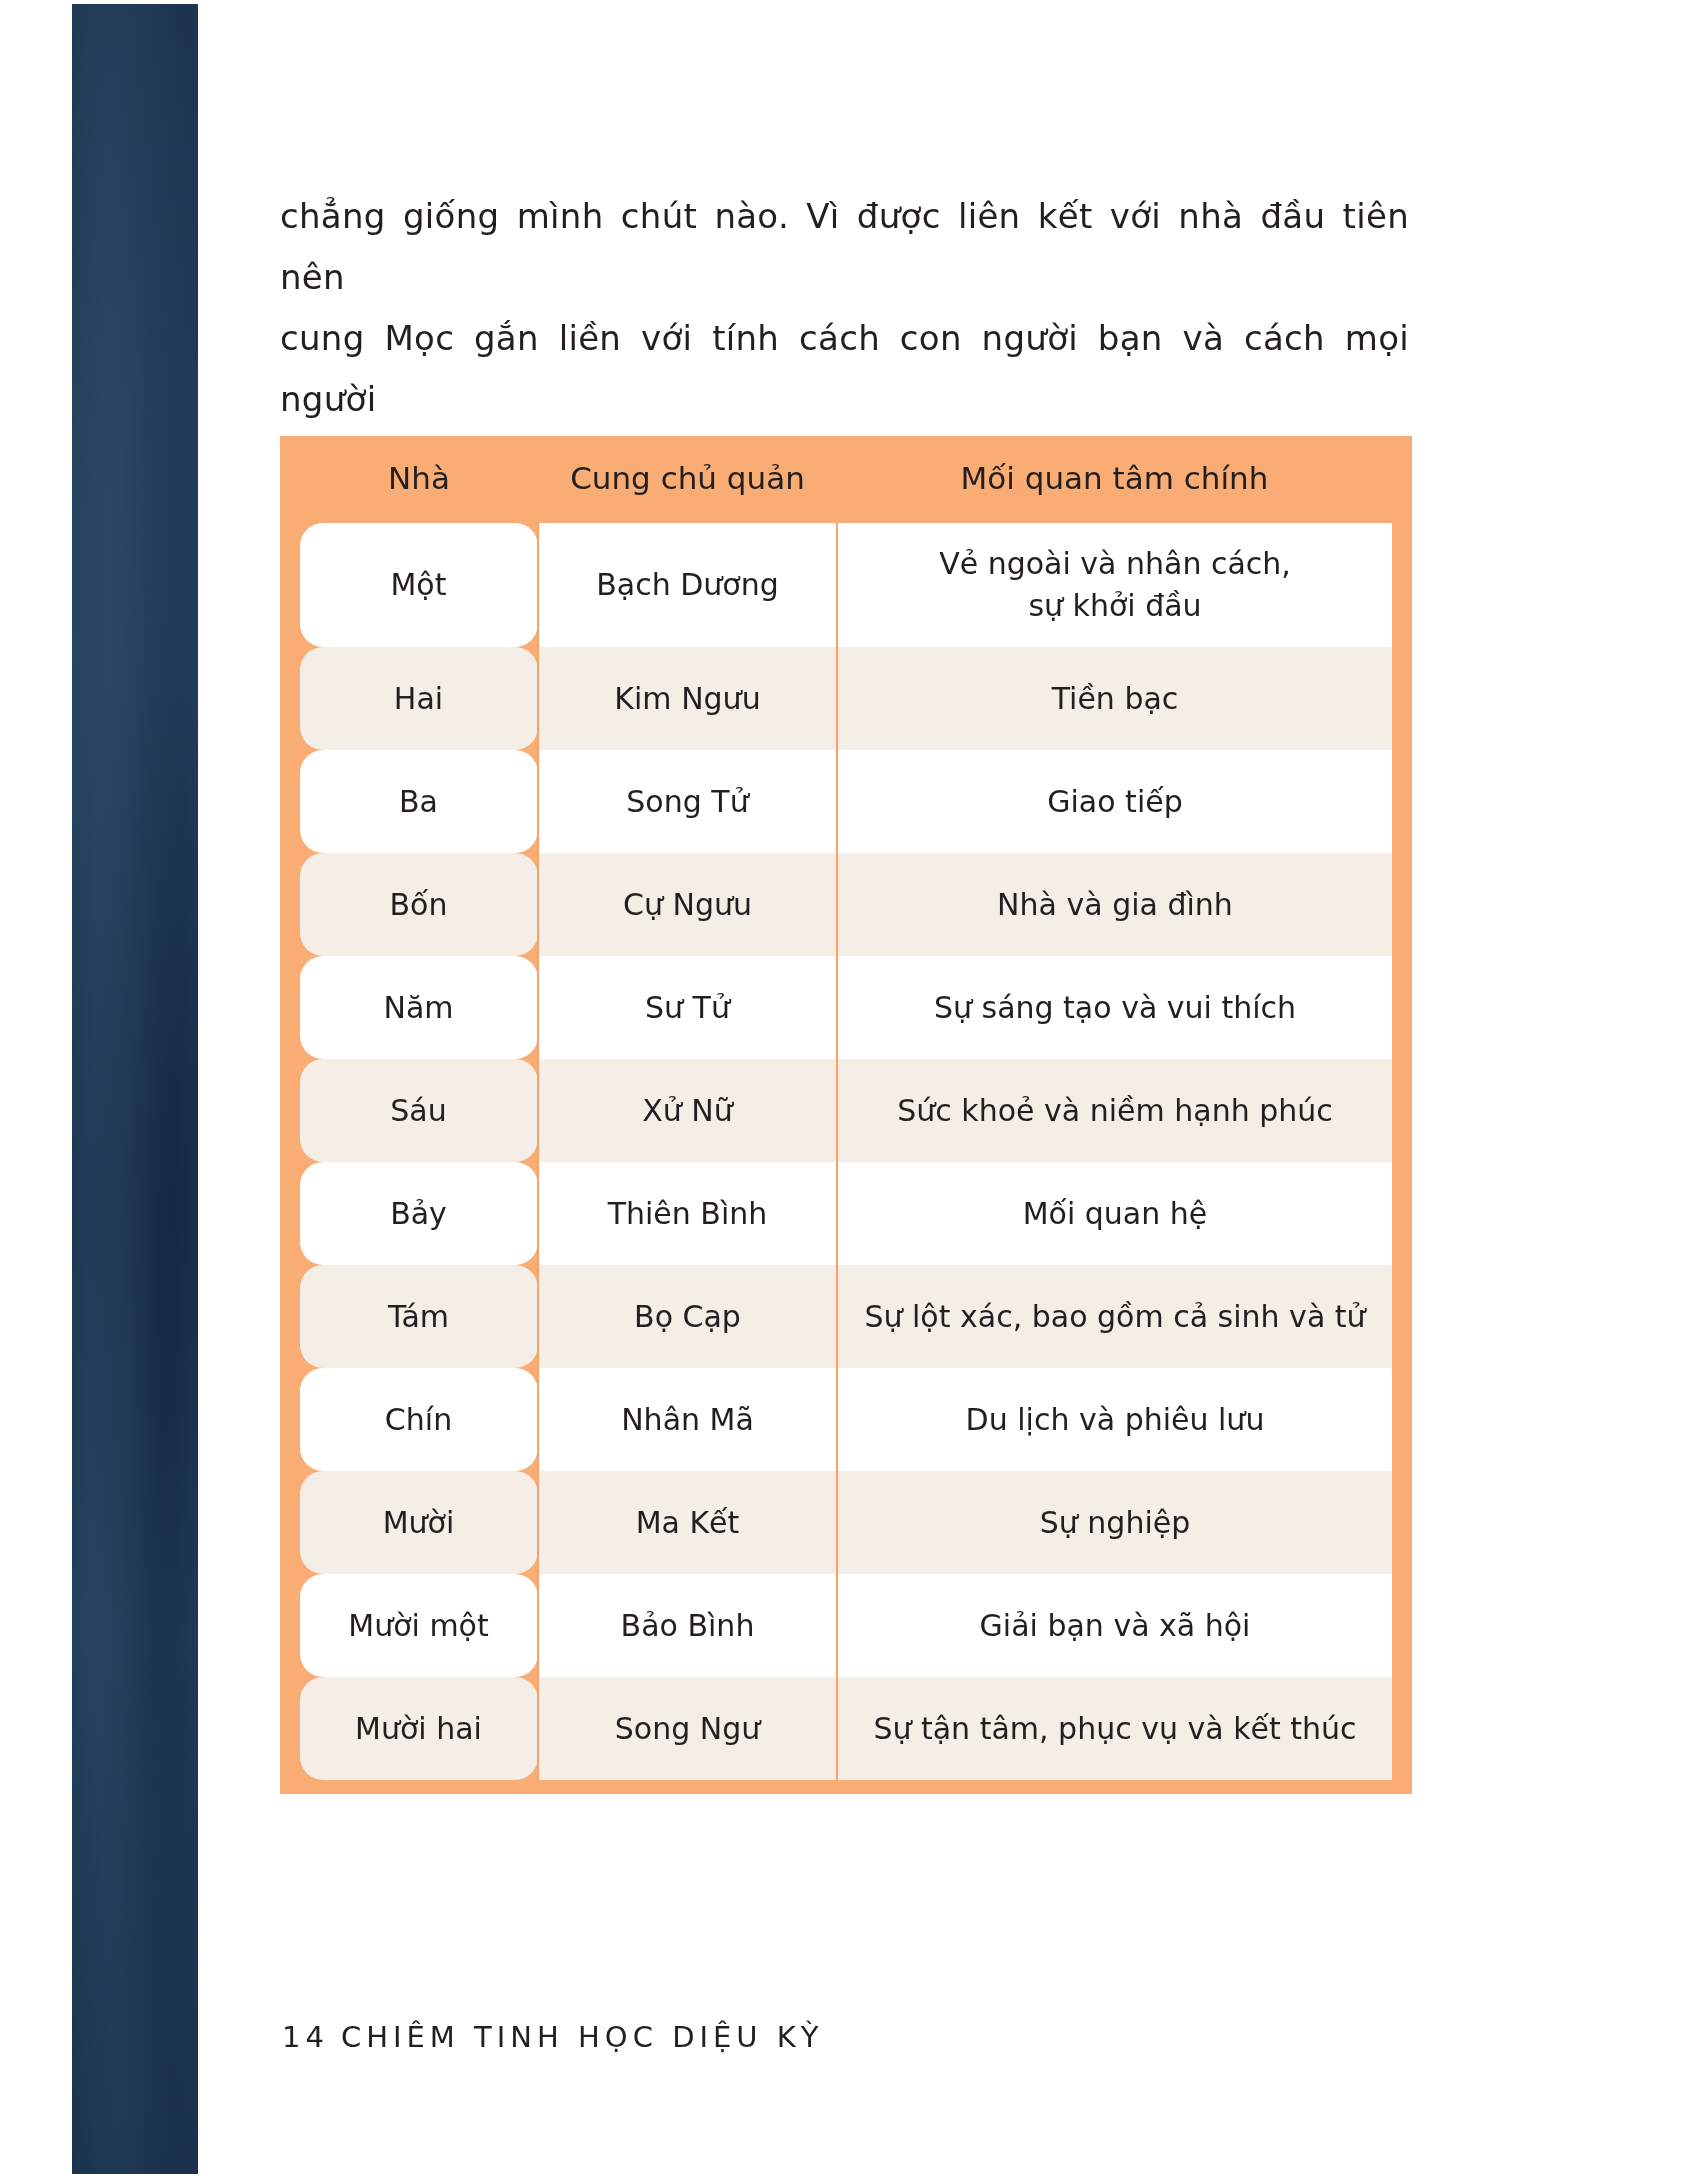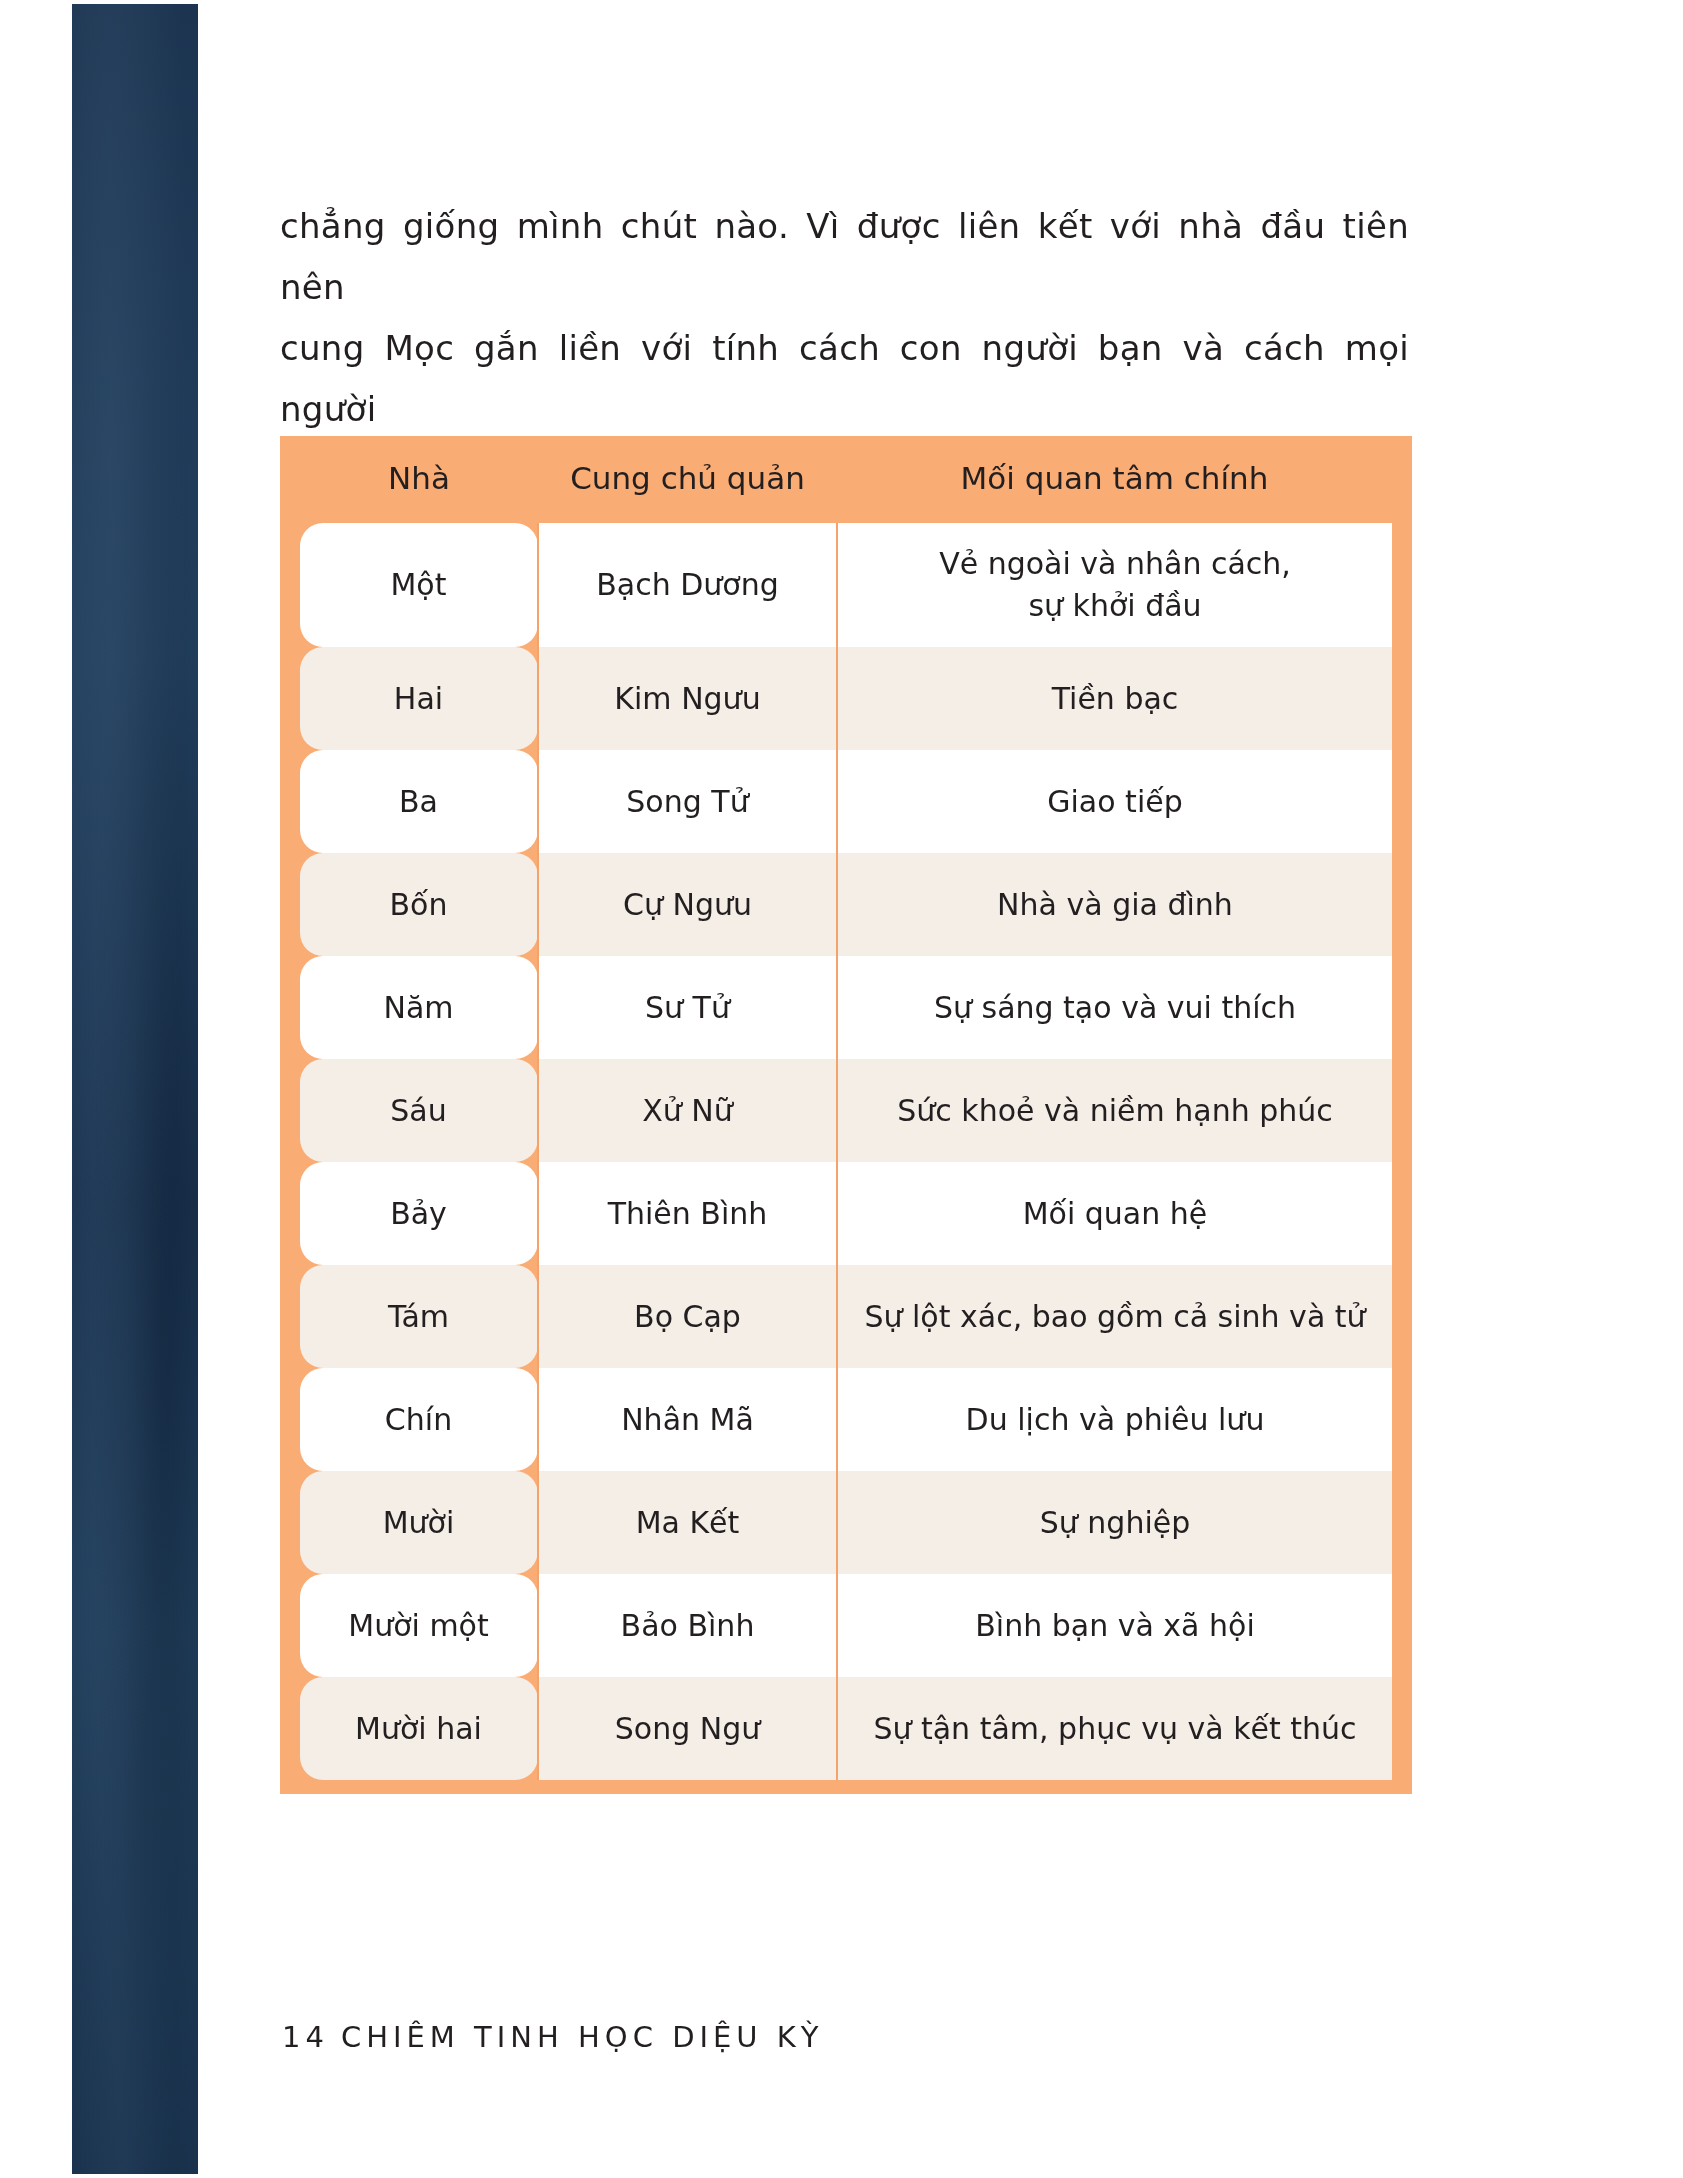--- a/index.html
+++ b/index.html
@@ -11,21 +11,21 @@
   }
   .spine {
     position: absolute; left: 72px; top: 4px; width: 126px; height: 2170px;
     background:
       radial-gradient(ellipse at 30% 20%, rgba(60,90,120,0.35), rgba(0,0,0,0) 60%),
       radial-gradient(ellipse at 70% 60%, rgba(10,25,45,0.45), rgba(0,0,0,0) 55%),
       radial-gradient(ellipse at 40% 85%, rgba(50,80,110,0.3), rgba(0,0,0,0) 50%),
       linear-gradient(180deg, #1c3450 0%, #22405e 30%, #1b3350 55%, #22405d 75%, #1a324d 100%);
   }
   .body-text {
-    position: absolute; left: 280px; top: 196px; width: 1129px;
+    position: absolute; left: 280px; top: 186px; width: 1129px;
     font-size: 34px; line-height: 61px; text-align: justify;
     text-align-last: left; letter-spacing: 0.3px; word-spacing: 3px;
     margin: 0;
   }
   .body-text span { display: block; text-align: justify; text-align-last: justify; }
   .body-text span:last-child { text-align-last: left; }
   .table-wrap {
     position: absolute; left: 280px; top: 436px; width: 1132px; height: 1358px;
     background: #f9ac74;
   }
@@ -129,21 +129,21 @@
         <td>Du lịch và phiêu lưu</td>
       </tr>
       <tr class="even">
         <td>Mười</td>
         <td>Ma Kết</td>
         <td>Sự nghiệp</td>
       </tr>
       <tr class="odd">
         <td>Mười một</td>
         <td>Bảo Bình</td>
-        <td>Bình bạn và xã hội</td>
+        <td>Giải bạn và xã hội</td>
       </tr>
       <tr class="even">
         <td>Mười hai</td>
         <td>Song Ngư</td>
         <td>Sự tận tâm, phục vụ và kết thúc</td>
       </tr>
     </tbody>
   </table>
 </div>
 

